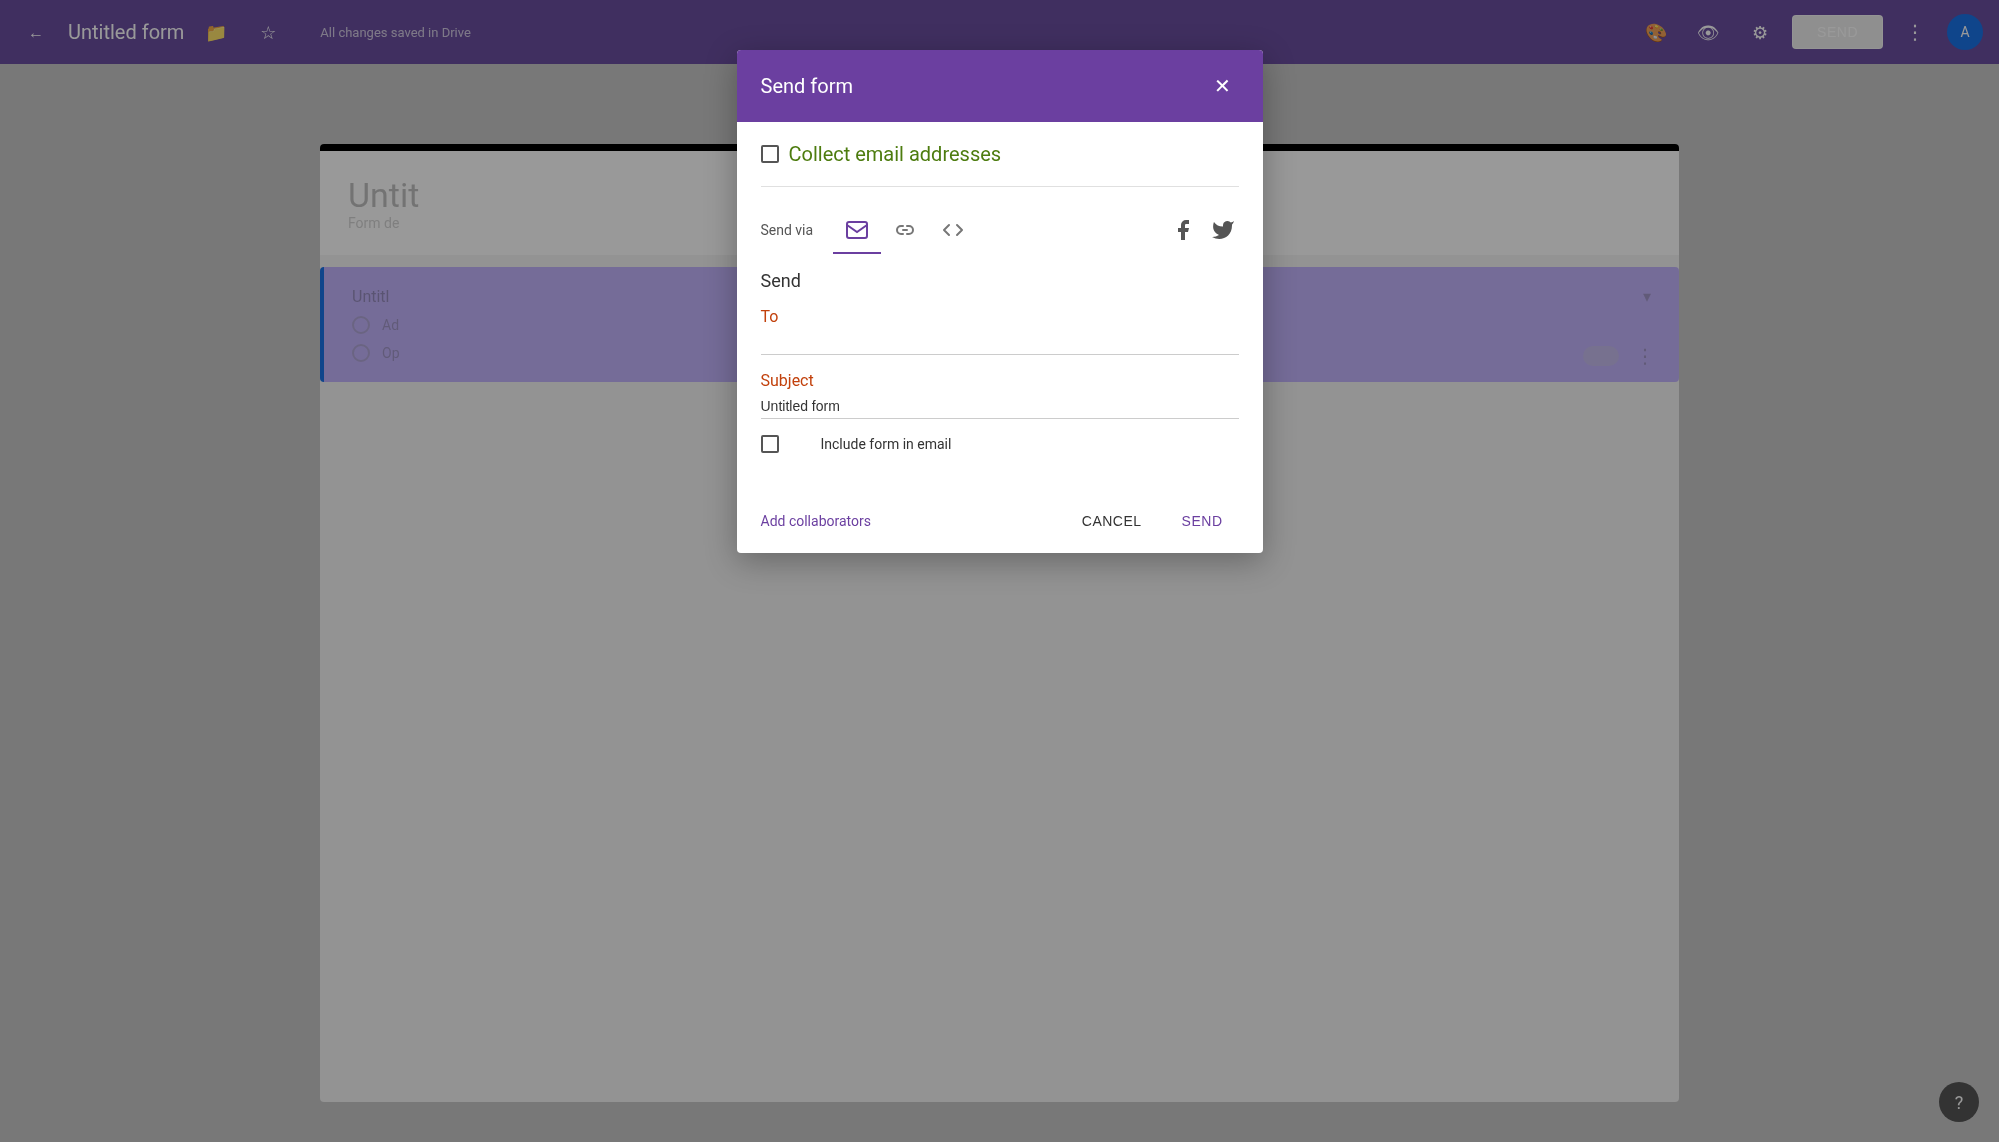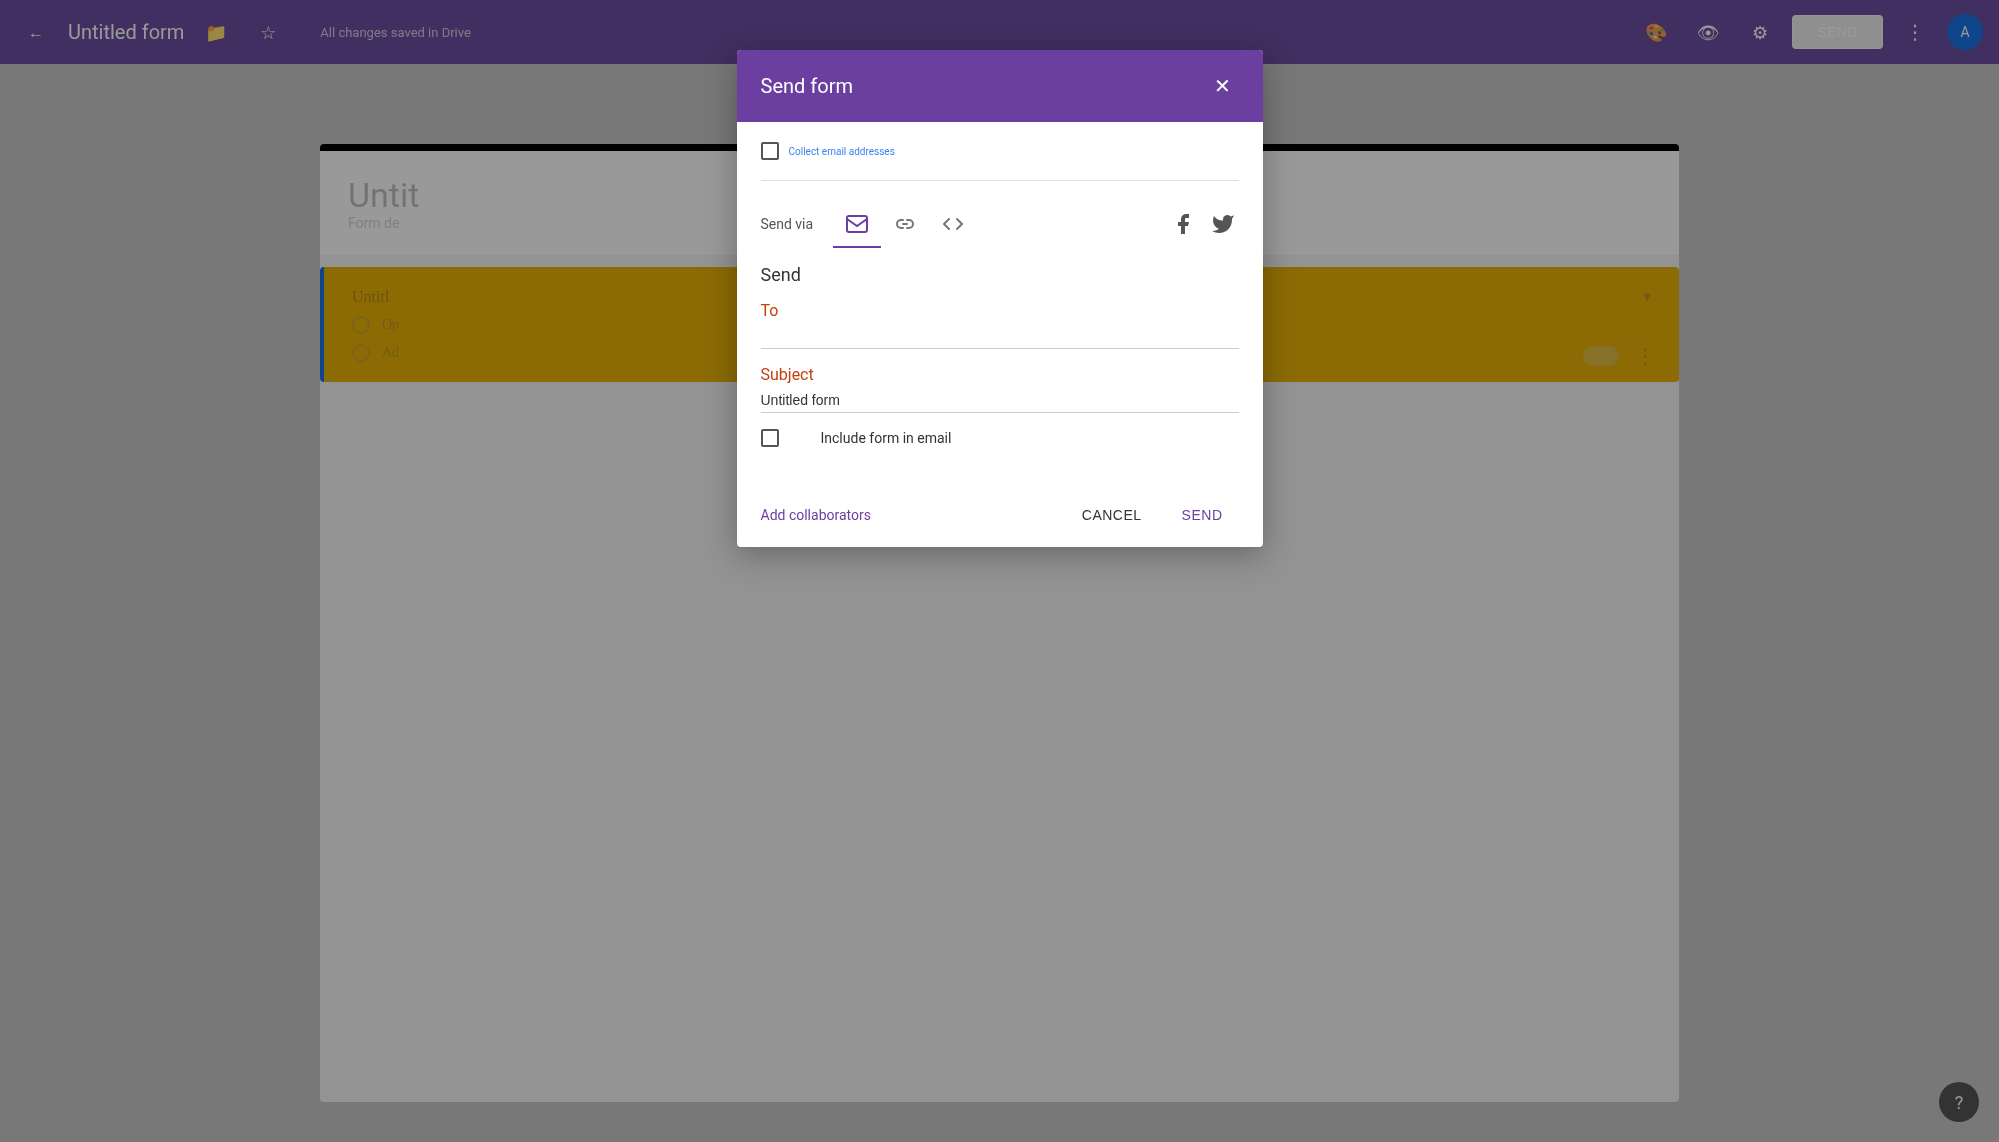--- a/index.html
+++ b/index.html
@@ -65,21 +65,21 @@
       display: flex; align-items: center; justify-content: space-between;
     }
     .dialog-title { color: #fff; font-size: 20px; font-weight: 400; }
     .dialog-close { color: #fff; cursor: pointer; font-size: 20px; width: 32px; height: 32px; display: flex; align-items: center; justify-content: center; }
 
     .dialog-body { padding: 20px 24px; }
 
     
     .collect-row { display: flex; align-items: center; gap: 10px; margin-bottom: 20px; }
     .checkbox { width: 18px; height: 18px; border: 2px solid #555; border-radius: 2px; flex-shrink: 0; background: #fff; cursor: pointer; }
-    .collect-label { font-size: 10px; color: #3b82f6; }
+    .collect-label { font-size: 20px; color: #4d7c0f; }
 
     
     .send-via-row { display: flex; align-items: center; gap: 0; margin-bottom: 16px; }
     .send-via-label { font-size: 14px; color: #555; margin-right: 20px; }
     .send-via-tabs { display: flex; align-items: center; gap: 0; }
     .send-via-tab {
       width: 48px; height: 48px; display: flex; align-items: center; justify-content: center;
       cursor: pointer; position: relative; color: #555;
     }
     .send-via-tab.active { color: #6b3fa0; }
@@ -145,32 +145,32 @@
     <div class="avatar">A</div>
   </div>
 </div>
 
 <div class="bg-content">
   <div class="form-card">
     <div class="form-card-header">
       <div class="form-card-title">Untit</div>
       <div class="form-card-desc">Form de</div>
     </div>
-    <div style="position:relative; background:#eab308; margin:12px 0; padding:20px 28px; border-radius:4px; border-left:4px solid #1a73e8;font-family:Liberation Serif, serif;">
+    <div style="position:relative; background:#c4b5fd; margin:12px 0; padding:20px 28px; border-radius:4px; border-left:4px solid #1a73e8;">
       <div style="display:flex; justify-content:space-between; align-items:center;">
         <div class="form-question-title">Untitl</div>
         <div class="dropdown-arrow" style="position:static; opacity:0.3;">▾</div>
       </div>
       <div class="form-option">
         <div class="radio-circle"></div>
-        <div class="option-text">Op</div>
+        <div class="option-text">Ad</div>
       </div>
       <div class="form-option">
         <div class="radio-circle"></div>
-        <div class="option-text">Ad</div>
+        <div class="option-text">Op</div>
       </div>
       <div style="position:absolute; right:60px; bottom:16px; opacity:0.3;">
         <div class="toggle-bg"></div>
       </div>
       <div style="position:absolute; right:24px; bottom:14px; opacity:0.3; font-size:20px; color:#555;">⋮</div>
     </div>
   </div>
 </div>
 
 <div class="overlay"></div>

